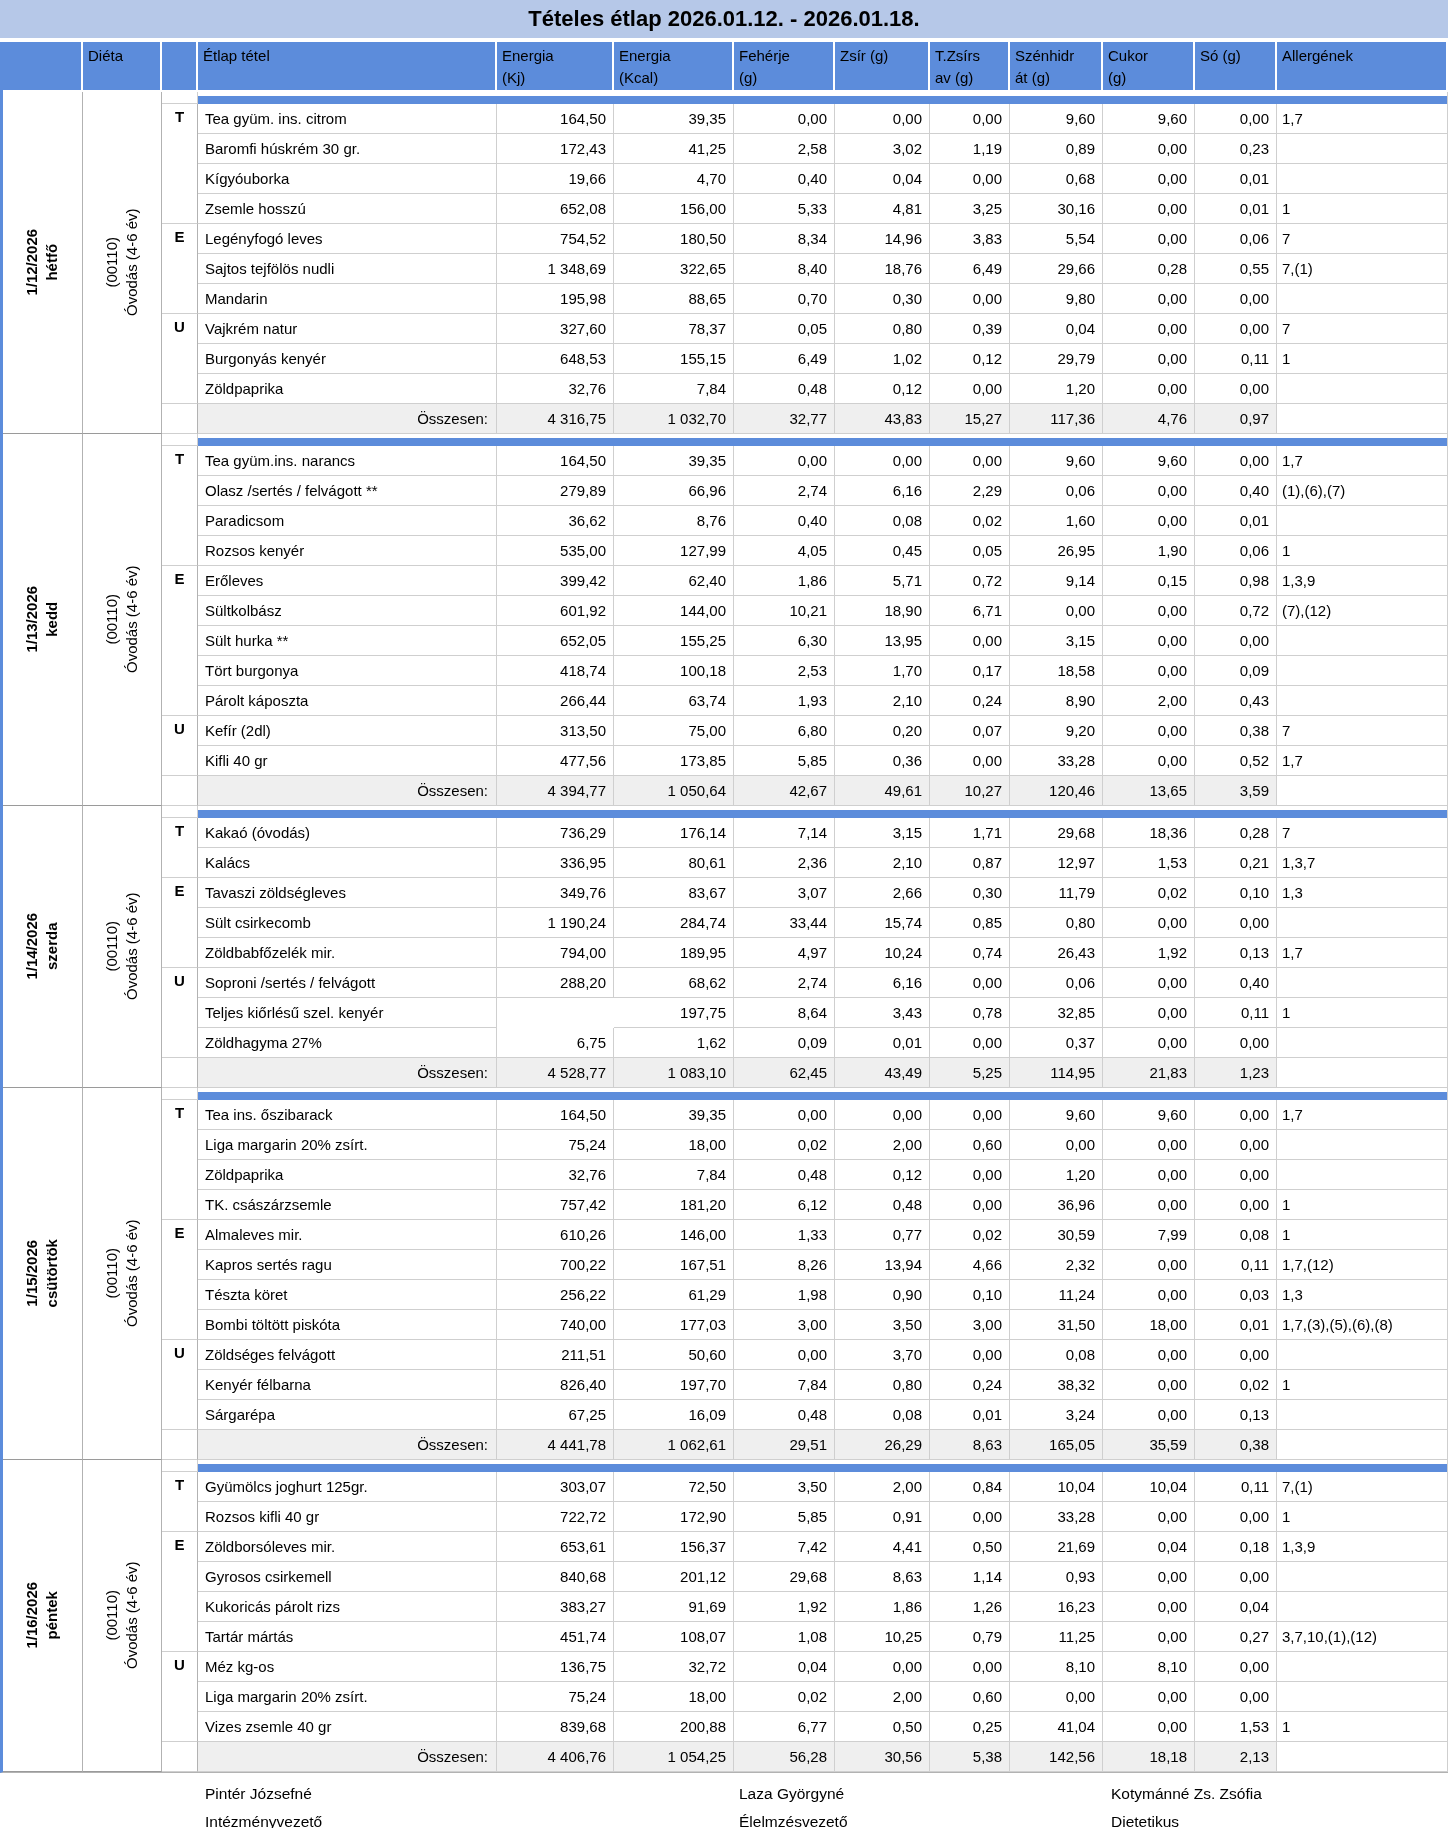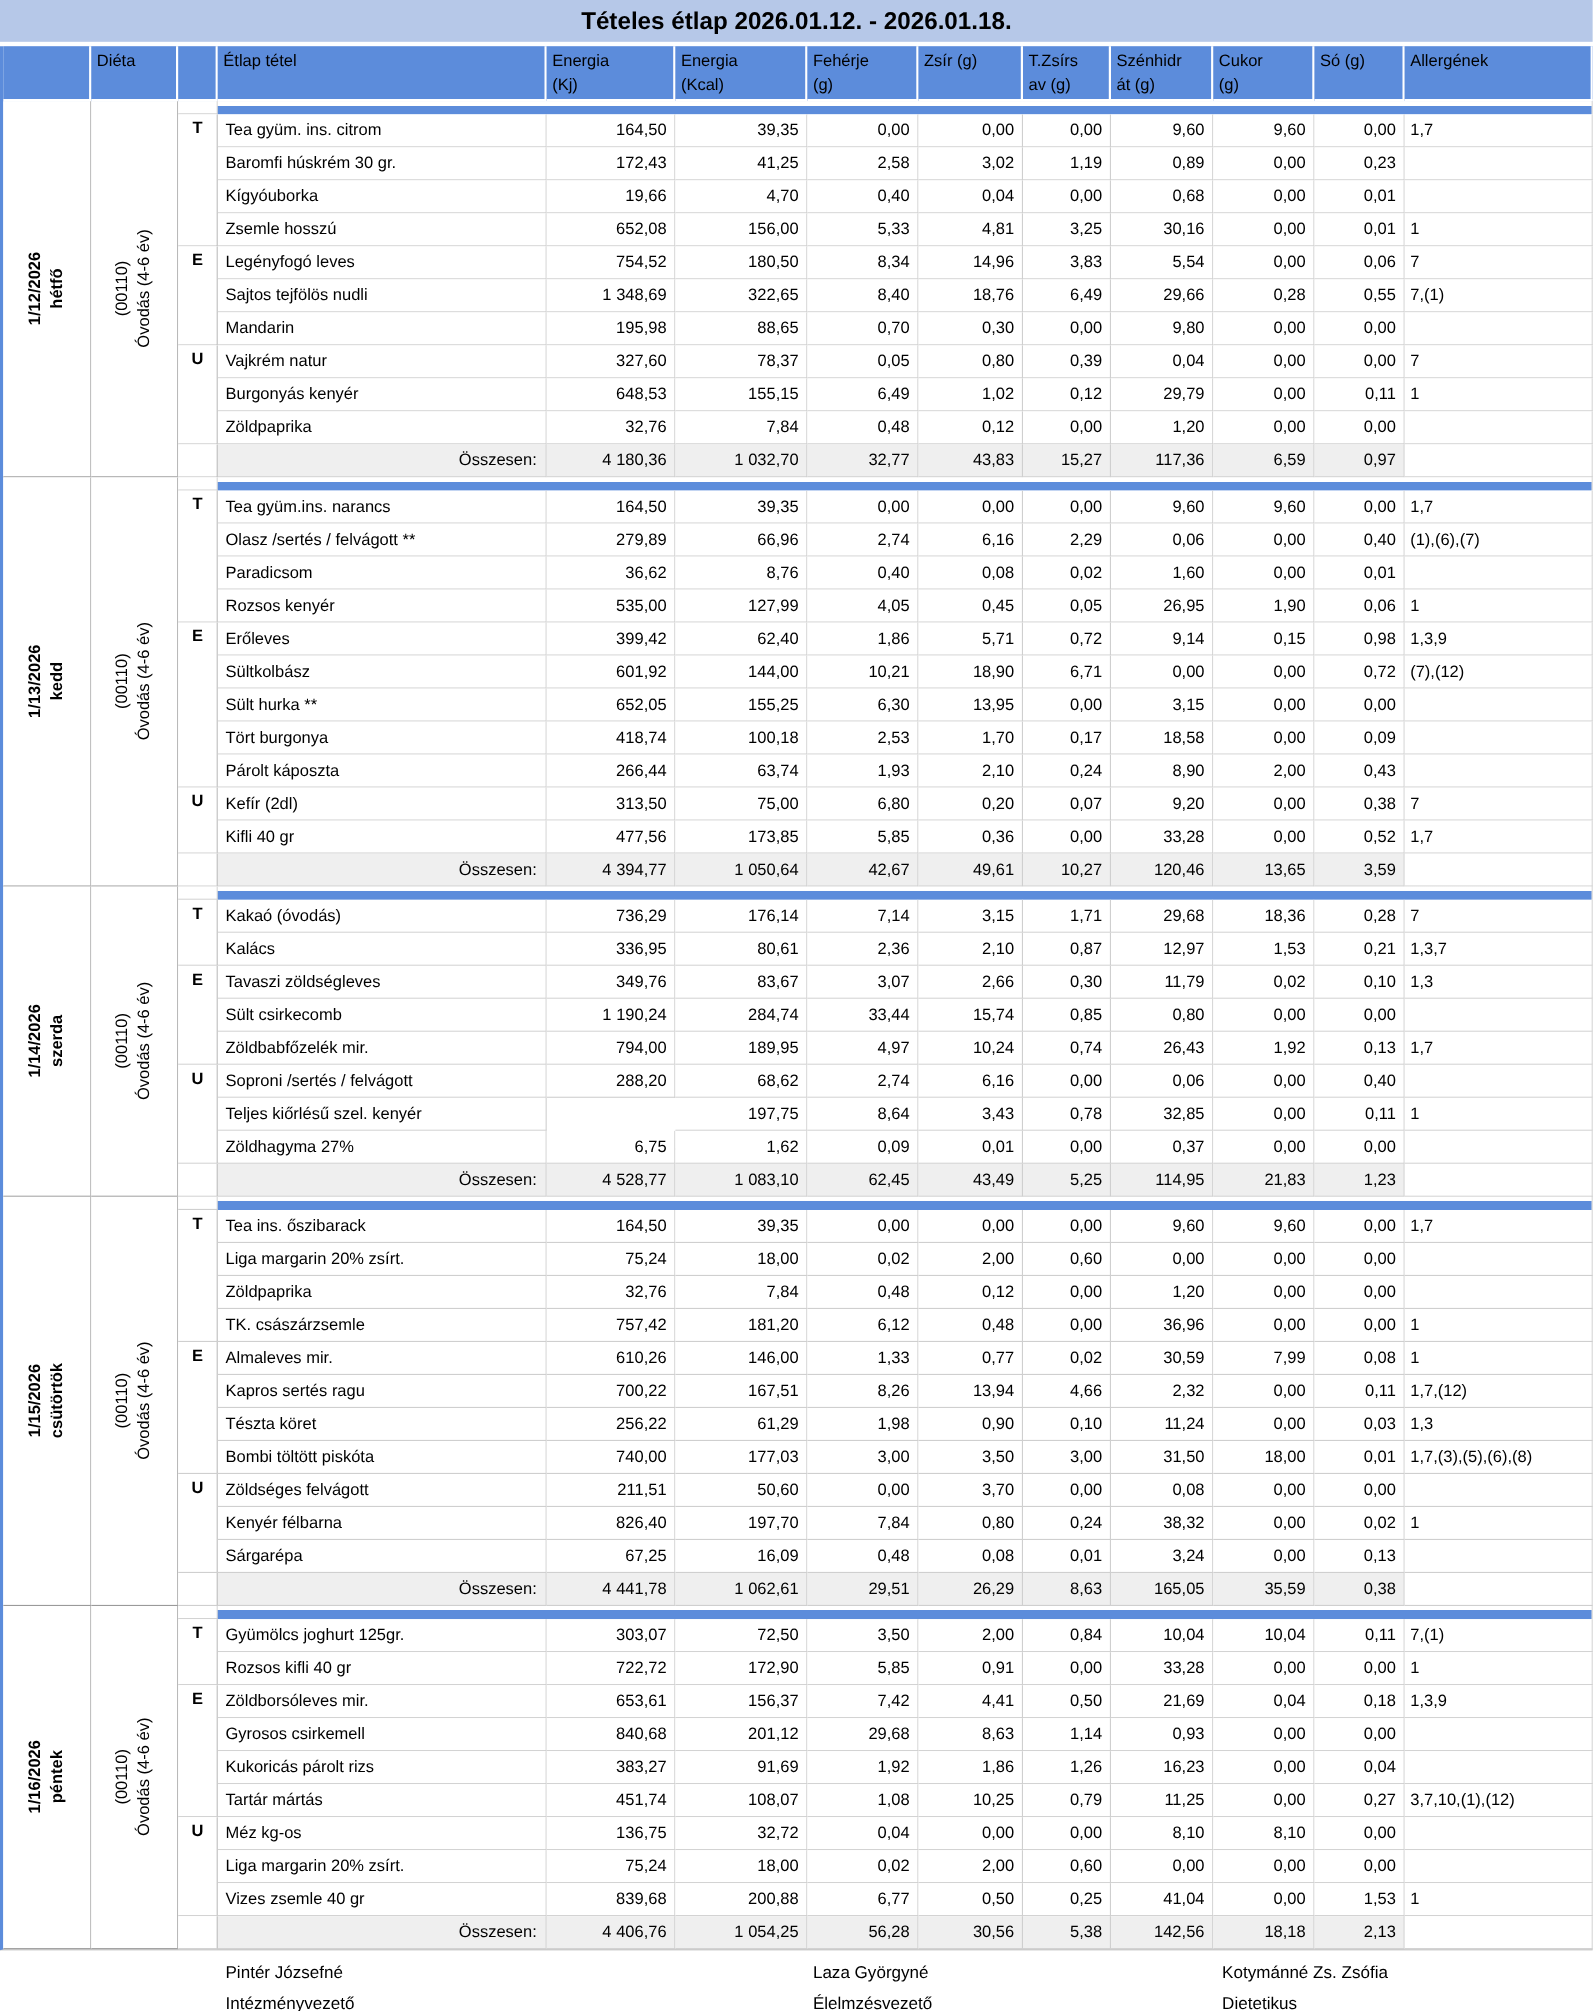--- a/index.html
+++ b/index.html
@@ -217,27 +217,27 @@
         <div class="cell num" style="grid-area: 11 / 5;">32,76</div>
         <div class="cell num" style="grid-area: 11 / 6;">7,84</div>
         <div class="cell num" style="grid-area: 11 / 7;">0,48</div>
         <div class="cell num" style="grid-area: 11 / 8;">0,12</div>
         <div class="cell num" style="grid-area: 11 / 9;">0,00</div>
         <div class="cell num" style="grid-area: 11 / 10;">1,20</div>
         <div class="cell num" style="grid-area: 11 / 11;">0,00</div>
         <div class="cell num" style="grid-area: 11 / 12;">0,00</div>
         <div class="cell alg" style="grid-area: 11 / 13;"></div>
         <div class="cell total total-label" style="grid-area: 12 / 4;">Összesen:</div>
-        <div class="cell num total" style="grid-area: 12 / 5;">4 180,36</div>
+        <div class="cell num total" style="grid-area: 12 / 5;">4 316,75</div>
         <div class="cell num total" style="grid-area: 12 / 6;">1 032,70</div>
         <div class="cell num total" style="grid-area: 12 / 7;">32,77</div>
         <div class="cell num total" style="grid-area: 12 / 8;">43,83</div>
         <div class="cell num total" style="grid-area: 12 / 9;">15,27</div>
         <div class="cell num total" style="grid-area: 12 / 10;">117,36</div>
-        <div class="cell num total" style="grid-area: 12 / 11;">6,59</div>
+        <div class="cell num total" style="grid-area: 12 / 11;">4,76</div>
         <div class="cell num total" style="grid-area: 12 / 12;">0,97</div>
         <div class="cell alg" style="grid-area: 12 / 13;"></div>
       </div>
       <div class="day-block" style="grid-template-rows: 12px repeat(12, 30px);">
         <div class="cell left rot-wrap" style="grid-area: 1 / 1 / span 13;">
           <div class="rot date">
             <div>1/13/2026</div>
             <div>kedd</div>
           </div>
         </div>

